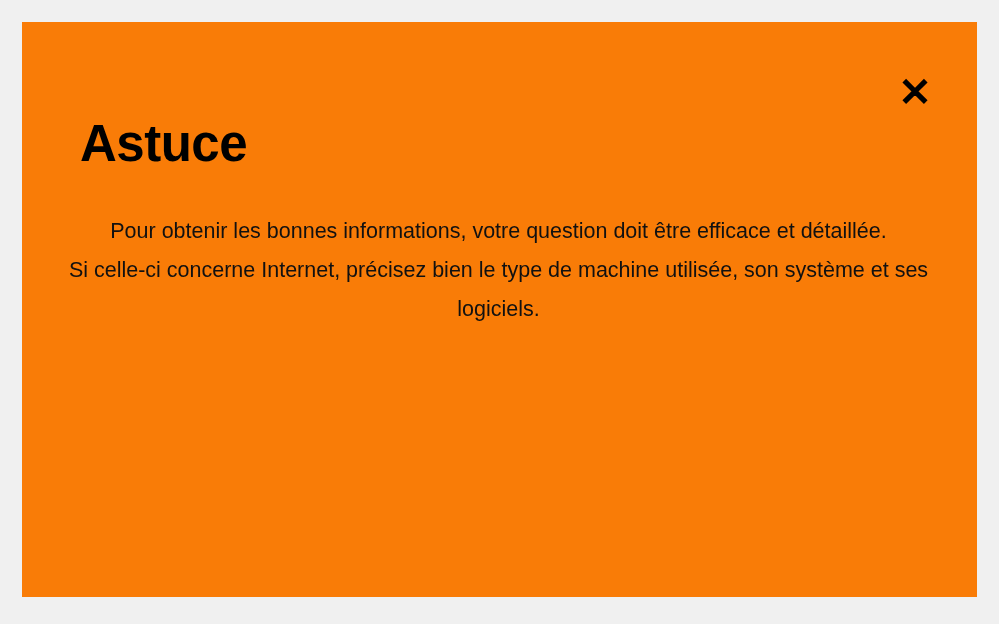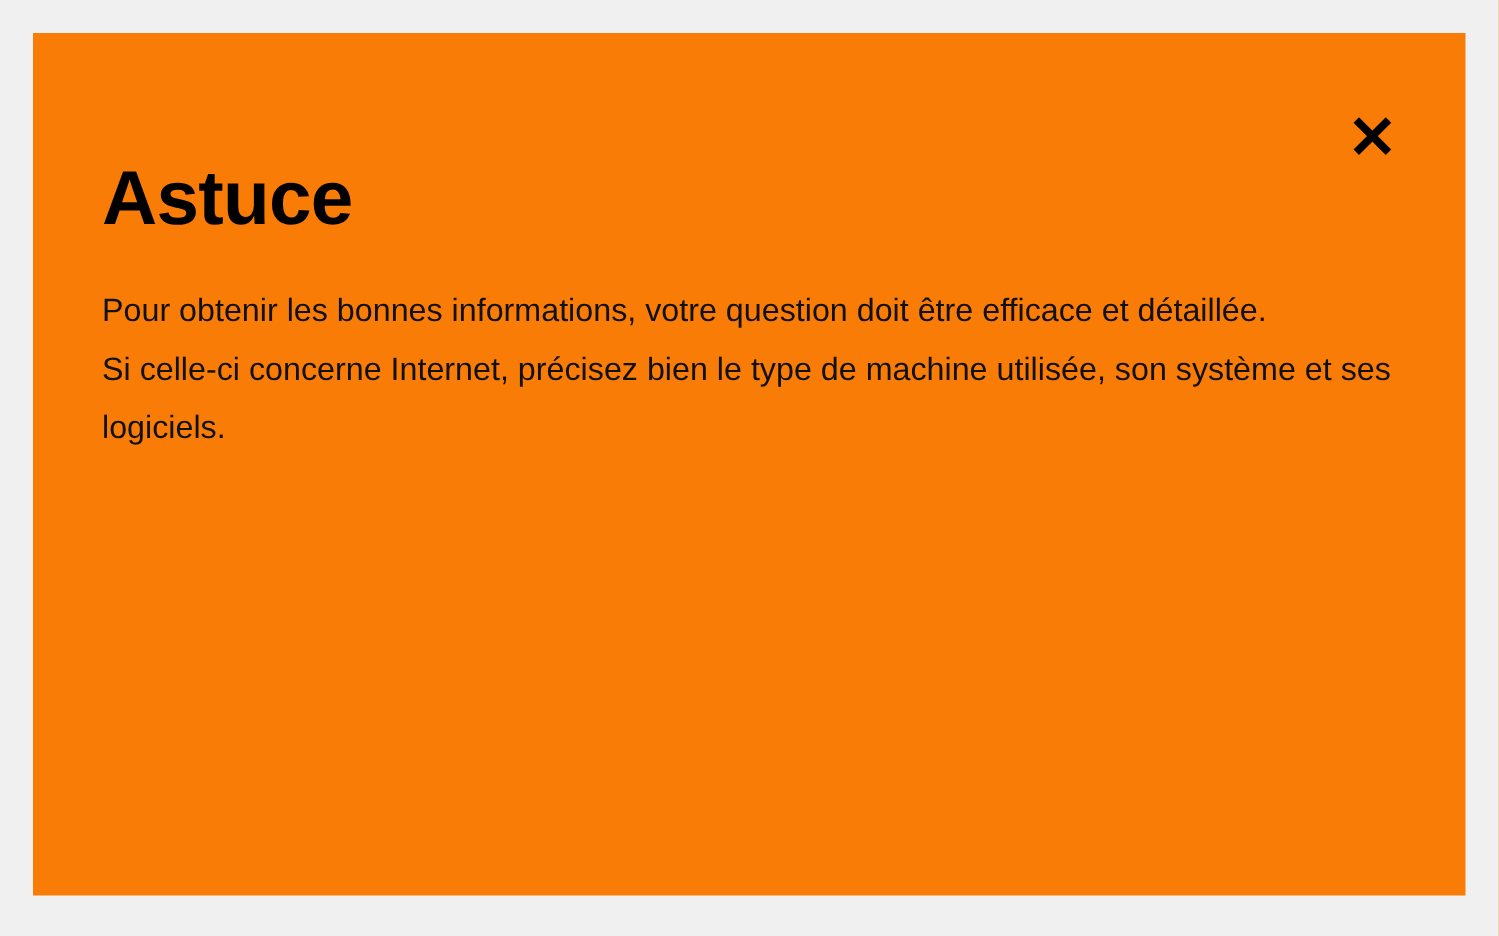--- a/index.html
+++ b/index.html
@@ -47,21 +47,21 @@
     font-weight: bold;
     cursor: pointer;
     padding: 0;
     font-family: "Liberation Sans", sans-serif;
     display: flex;
     align-items: center;
     justify-content: center;
   }
 
   .tip-title {
-    margin: 0;
+    margin: 12px;
     padding: 0;
     font-size: 51px;
     font-weight: bold;
     color: #000000;
     letter-spacing: -0.5px;
     line-height: 1.1;
     padding-top: 42px;
   }
 
   .tip-body {
@@ -69,20 +69,21 @@
     padding-top: 28px;
     font-size: 21.5px;
     line-height: 1.82;
     color: #111111;
     max-width: 880px;
   }
 
   .tip-body p {
     margin: 0;
     padding: 0;
+    text-align: center;
   }
 </style>
 </head>
 <body>
 
 <div class="page">
   <section class="tip-panel">
     <button class="close-button">✕</button>
 
     <h1 class="tip-title">Astuce</h1>

